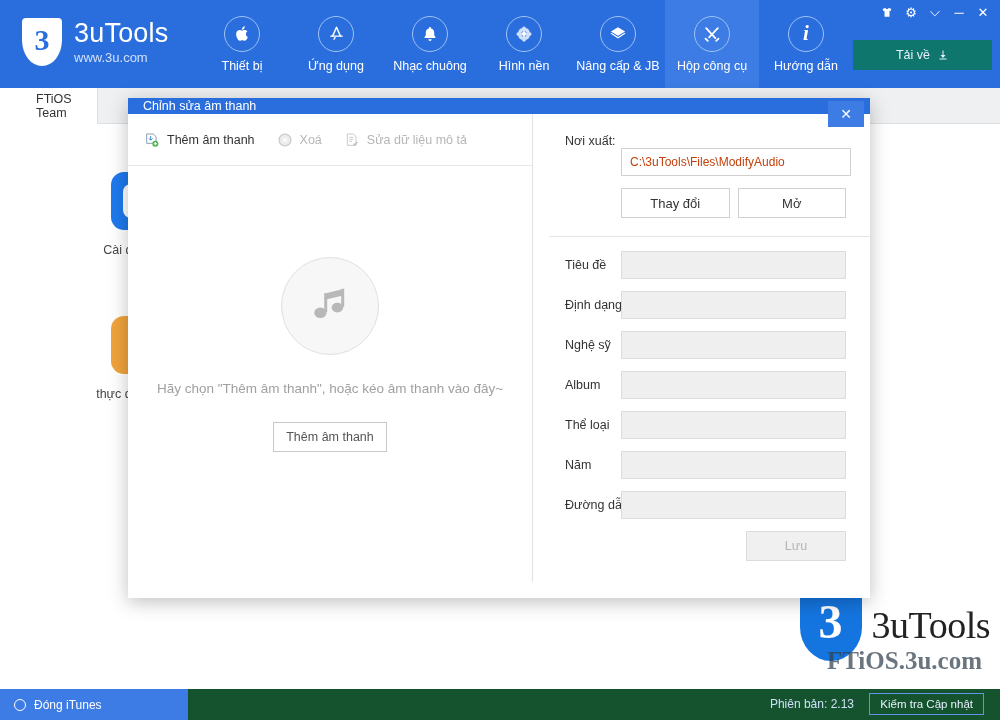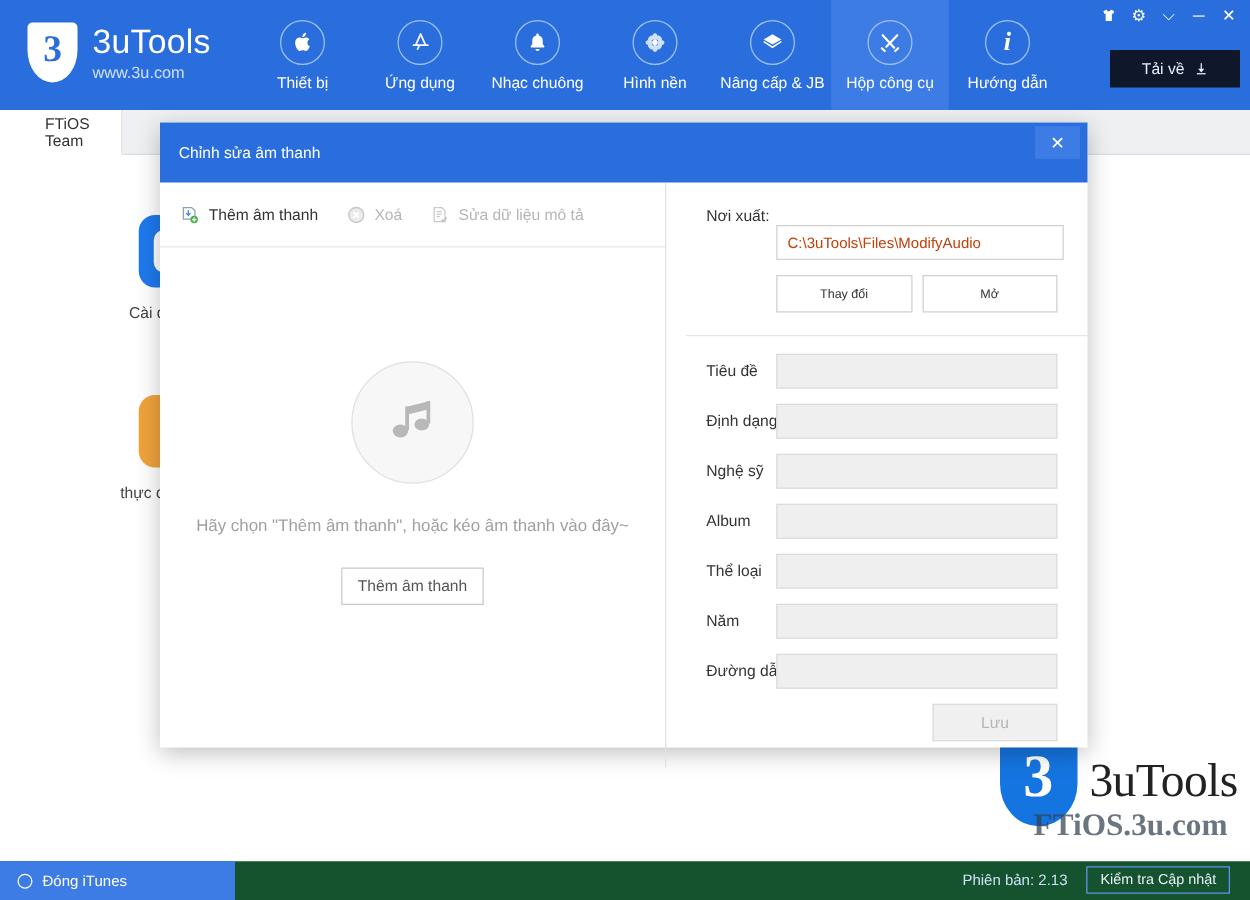--- a/index.html
+++ b/index.html
@@ -65,22 +65,22 @@
     position: absolute; right: 6px; top: 2px;
     display: flex; align-items: center; gap: 2px;
   }
   .win-btn {
     width: 22px; height: 20px;
     display: flex; align-items: center; justify-content: center;
     color: #fff; font-size: 13px; cursor: pointer;
   }
   .dl-btn {
     position: absolute; right: 8px; top: 40px;
-    width: 104px; height: 30px;
-    background: #0f172a;
+    width: 139px; height: 30px;
+    background: #0f766e;
     display: flex; align-items: center; justify-content: center;
     gap: 7px; color: #e8f0fd; font-size: 12.5px; cursor: pointer;
   }
 
   
   .tabstrip {
     position: absolute; top: 88px; left: 0;
     width: 1000px; height: 36px;
     background: #eef0f2;
     border-bottom: 1px solid #dcdfe3;
@@ -122,21 +122,21 @@
   }
 
   
   .modal {
     position: absolute; left: 128px; top: 98px;
     width: 742px; height: 500px;
     background: #fff;
     box-shadow: 0 4px 18px rgba(0,0,0,.25);
   }
   .modal-title {
-    height: 48px; background: #2a6ede;
+    height: 16px; background: #2a6ede;
     display: flex; align-items: center;
     position: relative;
   }
   .modal-title-text {
     color: #fff; font-size: 12.5px; margin-left: 15px;
   }
   .modal-close {
     position: absolute; right: 6px; top: 3px;
     width: 36px; height: 26px;
     background: #3d7ce4;
@@ -193,21 +193,21 @@
     font-size: 12px; color: #c2410c;
   }
   .path-btns {
     margin-left: 56px; margin-top: 12px;
     display: flex; gap: 8px;
   }
   .pbtn {
     width: 111px; height: 30px;
     border: 1px solid #d0d0d0; background: #fff;
     display: flex; align-items: center; justify-content: center;
-    font-size: 10px; color: #333; cursor: pointer;
+    font-size: 13px; color: #333; cursor: pointer;
   }
   .divider {
     margin-top: 18px; margin-left: -16px;
     width: 321px; height: 1px; background: #e6e6e6;
   }
   .fields { margin-top: 14px; }
   .field-row {
     display: flex; align-items: center;
     height: 28px; margin-bottom: 12px;
   }

